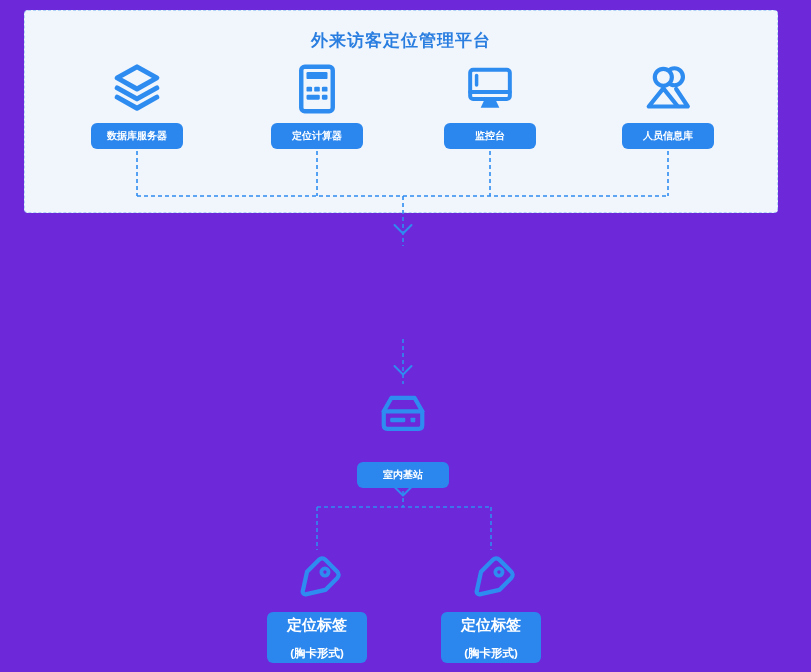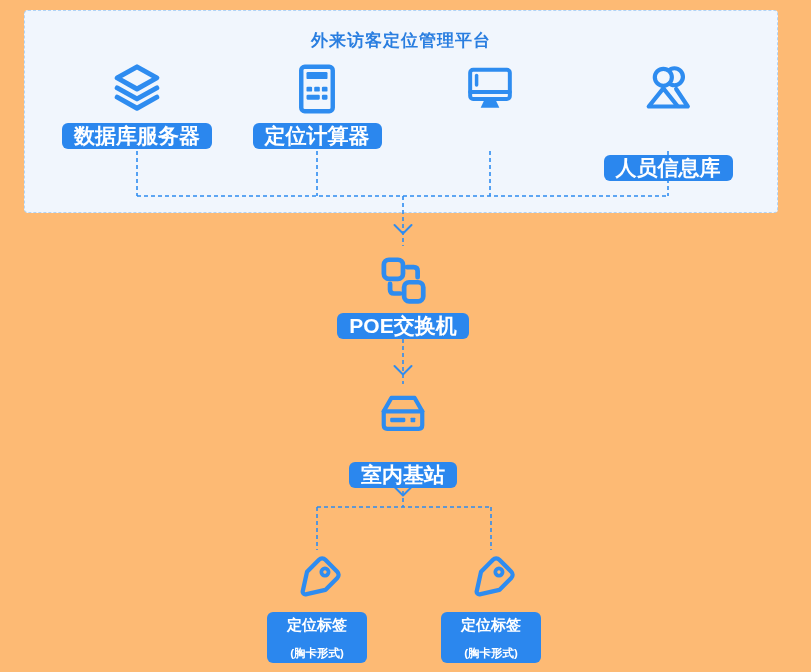--- a/index.html
+++ b/index.html
@@ -4,21 +4,21 @@
 <style>
   :root{
     --accent:#2e8cf0;
     --button:#2b87ee;
     --panel-bg:#f1f6fd;
     --panel-border:#b0d4f7;
     --title-text:#2a7ee0;
   }
   html,body{margin:0;padding:0;background:#fff;}
   .stage{
-    position:relative;width:811px;height:672px;background:#fdba74;
+    position:relative;width:811px;height:672px;background:#6d28d9;
     font-family:"Liberation Sans","DejaVu Sans",sans-serif;overflow:hidden;
   }
   .panel{
     position:absolute;left:24px;top:10px;width:754px;height:203px;
     background:var(--panel-bg);
     border:1px dashed var(--panel-border);
     border-radius:4px;box-sizing:border-box;
   }
   .panel-title{
     position:absolute;left:0;top:18px;width:100%;
@@ -28,21 +28,21 @@
   .node{
     position:absolute;width:140px;display:flex;flex-direction:column;
     align-items:center;
   }
   .node .iconbox{display:flex;align-items:center;justify-content:center;}
   .chip{
     margin-top:6px;
     min-width:92px;box-sizing:border-box;padding:8px 12px;height:26px;
     display:inline-flex;align-items:center;justify-content:center;
     background:var(--button);color:#fff;border-radius:6px;
-    font-size:21px;font-weight:bold;white-space:nowrap;
+    font-size:10px;font-weight:bold;white-space:nowrap;
   }
   .chip2{
     margin-top:5px;
     min-width:100px;box-sizing:border-box;padding:3px 18px;
     display:flex;flex-direction:column;align-items:center;justify-content:center;
     background:var(--button);color:#fff;border-radius:6px;
   }
   .chip2 .l1{font-size:15px;font-weight:bold;line-height:19px;white-space:nowrap;}
   .chip2 .l2{font-size:11.5px;font-weight:bold;line-height:14px;white-space:nowrap;margin-top:12px;}
   .overlay{position:absolute;left:0;top:0;pointer-events:none;}
@@ -106,45 +106,35 @@
 
   <div class="node" style="left:420px;top:61px;">
     <div class="iconbox">
       <svg width="56" height="56" viewBox="0 0 48 48">
         <rect class="ic" stroke-width="3.4" x="7" y="7.5" width="34" height="25" rx="2.5"></rect>
         <path class="ic" stroke-width="3.4" d="M7 26.5 H41"></path>
         <path class="ic" stroke-width="3" d="M12.5 12.5 V20.5"></path>
         <path class="ic-fill" d="M19.5 32.5 H28.5 L32 40 H16 Z"></path>
       </svg>
     </div>
+    <div class="chip">监控台</div>
   </div>
 
-  <div class="node" style="left:598px;top:61px;gap:32px;">
+  <div class="node" style="left:598px;top:61px;">
     <div class="iconbox">
       <svg width="56" height="56" viewBox="0 0 48 48">
         <circle class="ic" stroke-width="3.6" cx="29.5" cy="13.5" r="7.3"></circle>
         <path class="ic" stroke-width="3.6" d="M31 24 L41 39 H33.5"></path>
         <circle class="ic ic-occ" stroke-width="3.6" cx="20" cy="14" r="7.3"></circle>
         <path class="ic ic-occ" stroke-width="3.6" d="M20 23.5 L7.5 39 H32.5 Z"></path>
       </svg>
     </div>
     <div class="chip">人员信息库</div>
   </div>
 
-  <div class="node" style="left:333px;top:253px;">
-    <div class="iconbox">
-      <svg width="54" height="54" viewBox="0 0 48 48">
-        <rect class="ic" stroke-width="4.2" x="7" y="6" width="17" height="17" rx="4.5"></rect>
-        <rect class="ic" stroke-width="4.2" x="25" y="26" width="17" height="17" rx="4.5"></rect>
-        <path class="ic" stroke-width="4.2" d="M27.5 12.5 H33.5 Q37 12.5 37 16 V21.5"></path>
-        <path class="ic" stroke-width="4.2" d="M12.5 27.5 V32.5 Q12.5 36 16 36 H21.5"></path>
-      </svg>
-    </div>
-    <div class="chip">POE交换机</div>
-  </div>
 
   <div class="node" style="left:333px;top:388px;gap:12px;">
     <div class="iconbox">
       <svg width="56" height="56" viewBox="0 0 48 48">
         <path class="ic" stroke-width="3.6" d="M14 8.5 H34 L40.5 20 V32 Q40.5 35 37.5 35 H10.5 Q7.5 35 7.5 32 V20 Z"></path>
         <path class="ic" stroke-width="3.6" d="M7.5 20 H40.5"></path>
         <rect class="ic-fill" x="13" y="25.5" width="13" height="3.8" rx="1"></rect>
         <rect class="ic-fill" x="30.5" y="25.5" width="4" height="3.8" rx="0.5"></rect>
       </svg>
     </div>

